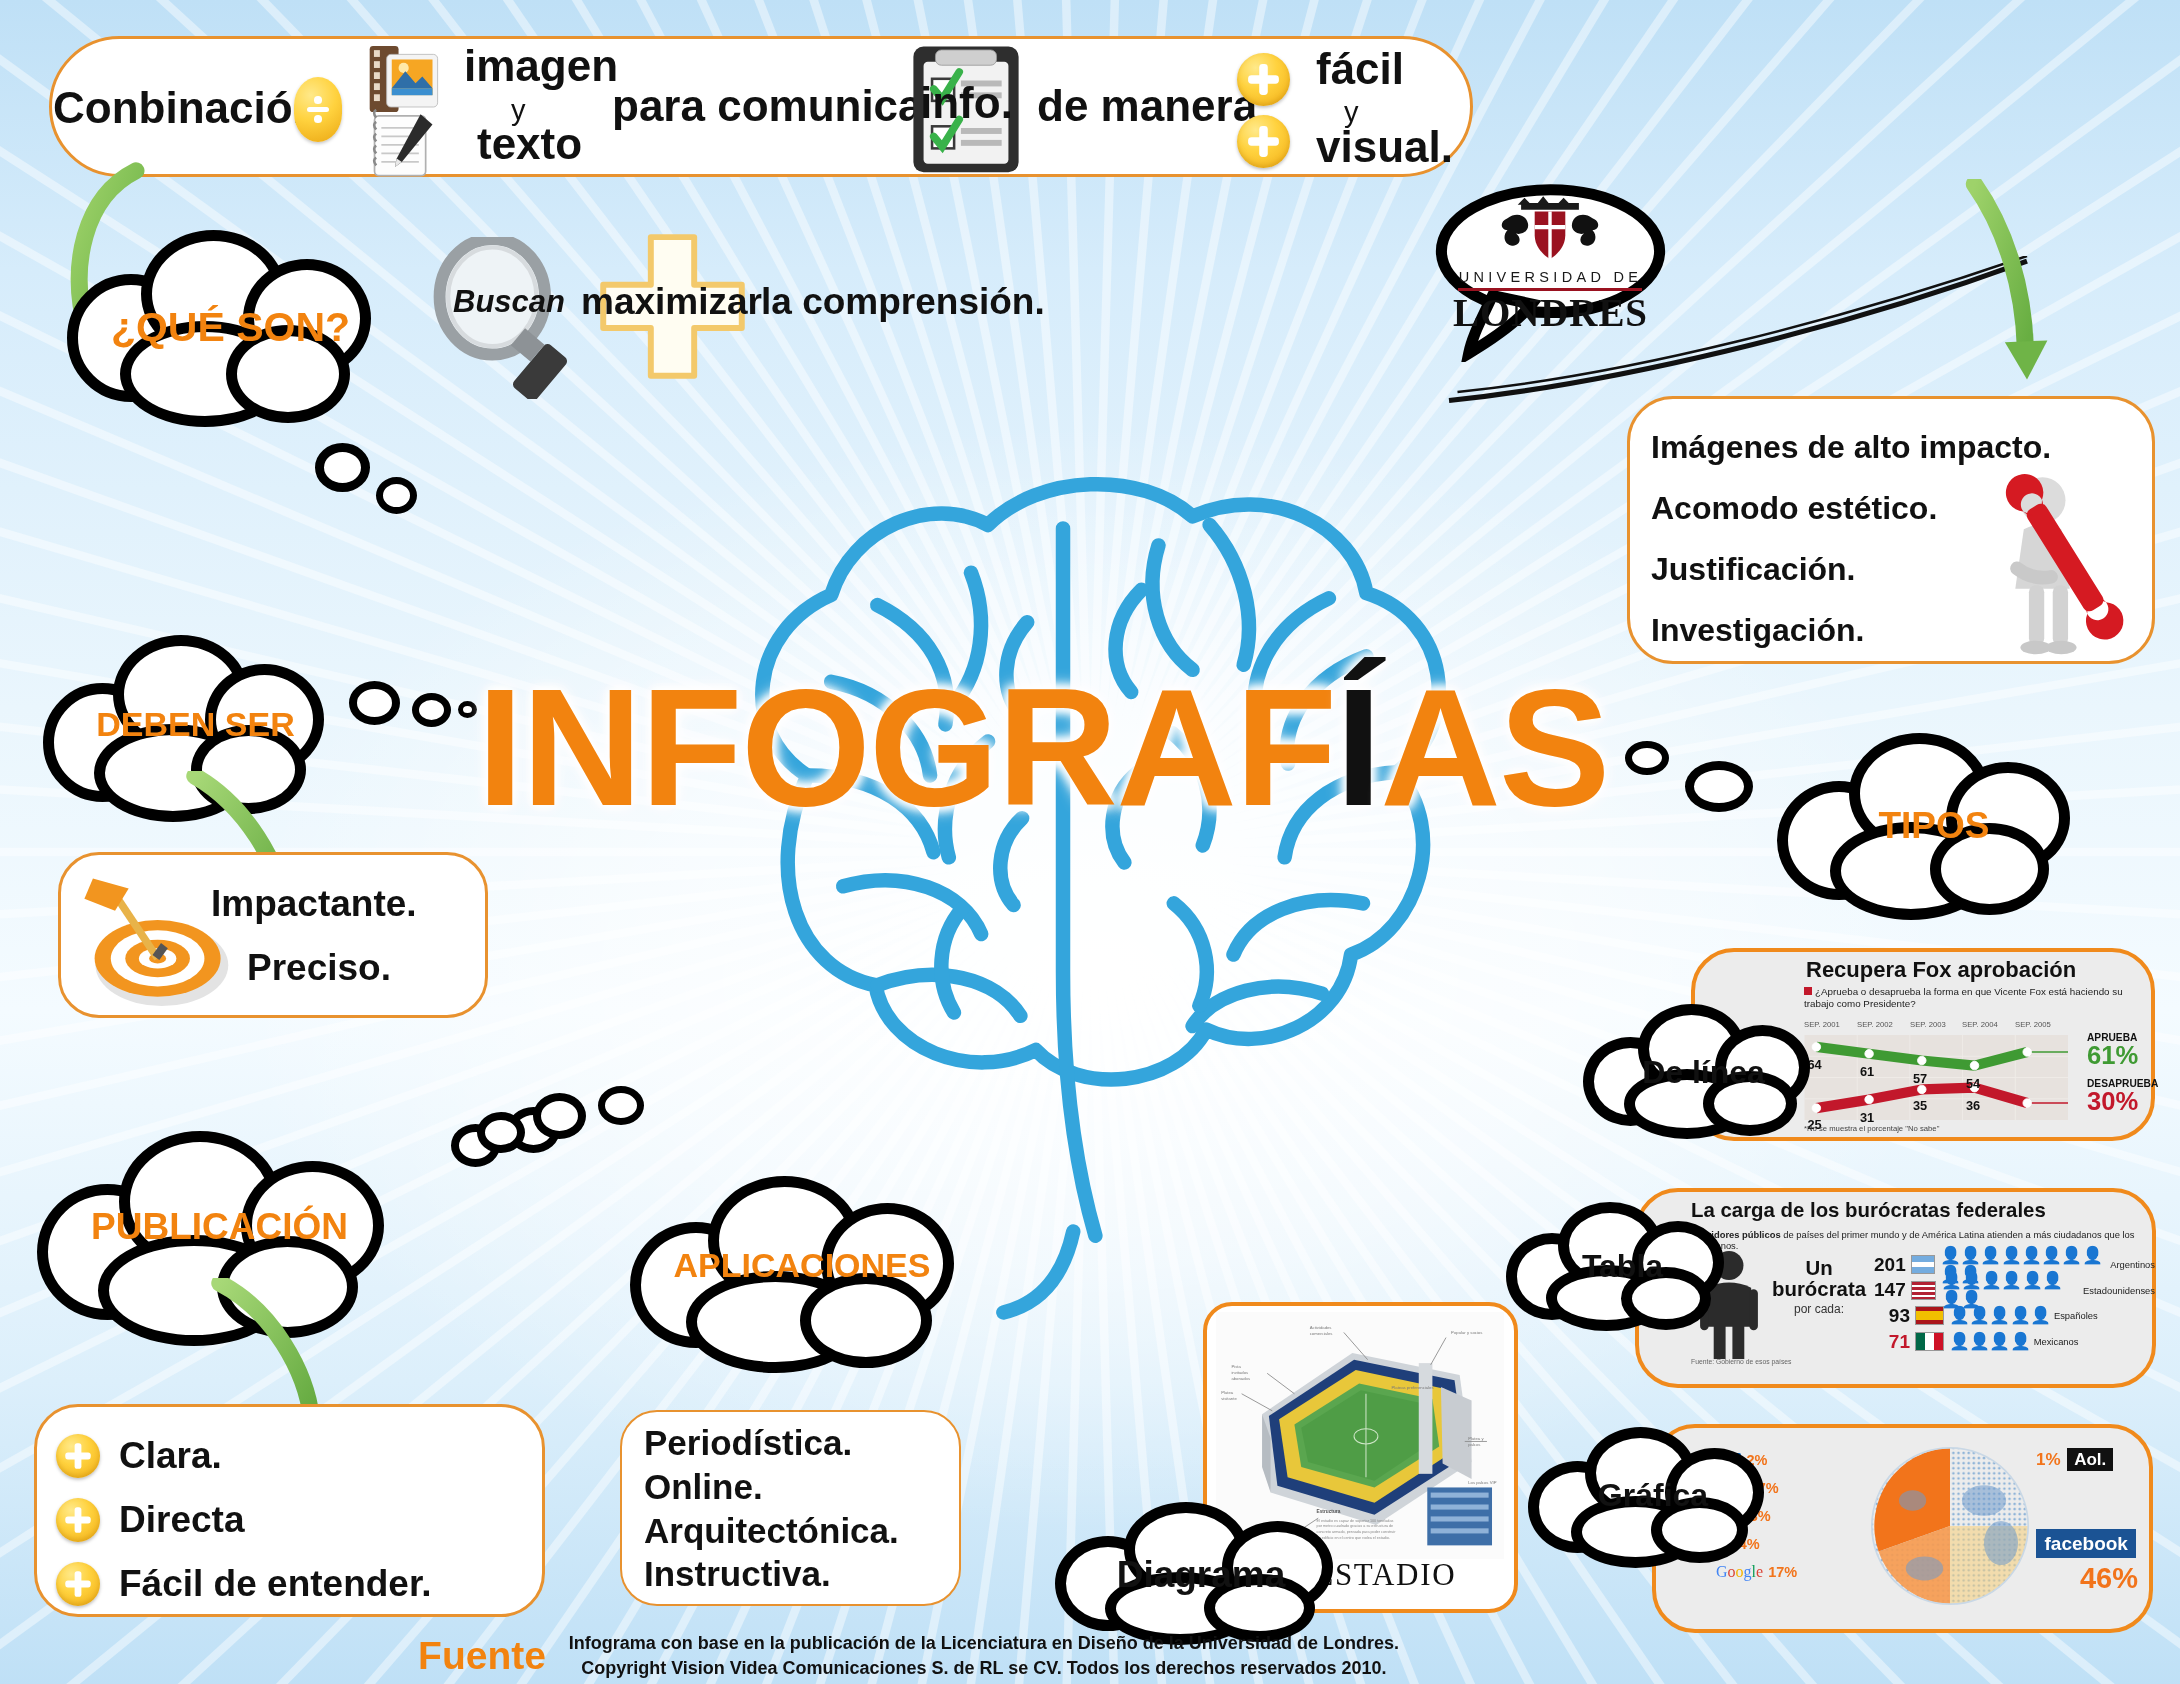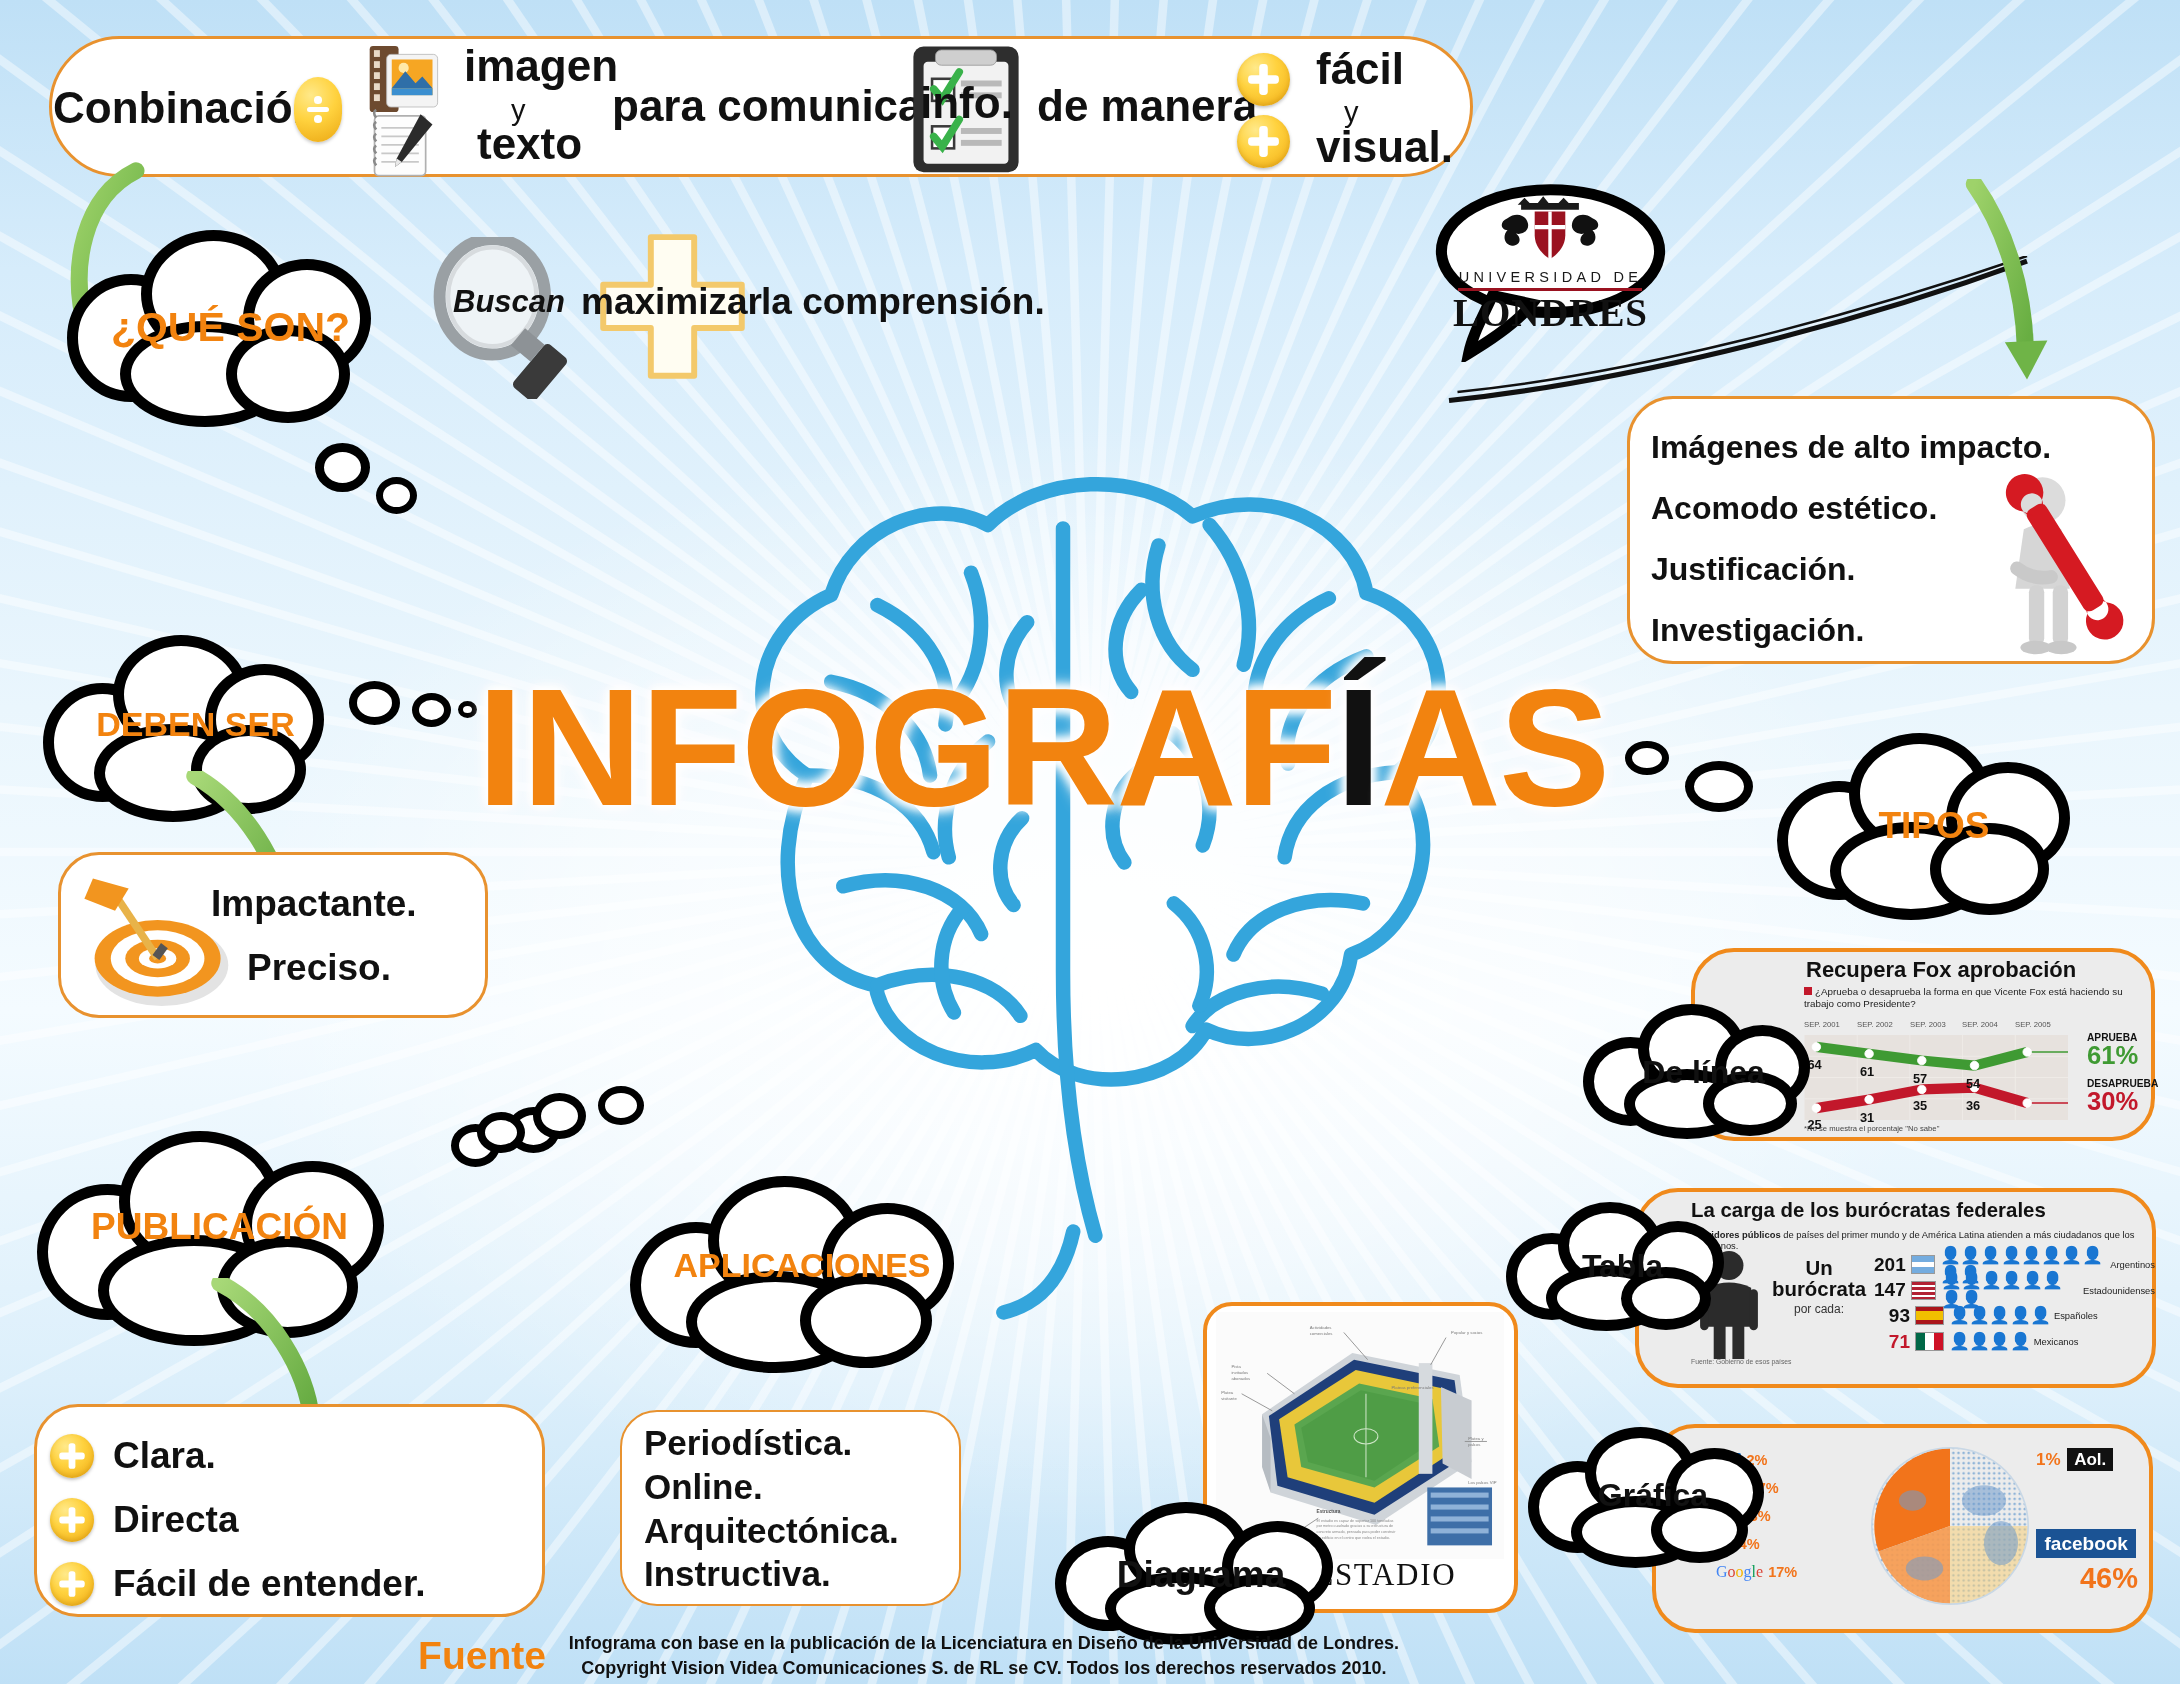--- a/index.html
+++ b/index.html
@@ -711,21 +711,21 @@
         <linearGradient id="g4" x1="0" y1="0" x2="1" y2="1">
           <stop offset="0" stop-color="#a7d877"></stop>
           <stop offset="1" stop-color="#63a93f"></stop>
         </linearGradient>
       </defs>
     <path d="M10 6 C 72 38, 112 110, 118 166" stroke="url(#g4)" stroke-width="20" fill="none" stroke-linecap="round"></path>
     <path d="M94 158 L122 198 L144 152 Z" fill="#6fb447"></path>
   </svg>
 
   <div class="panel soft" style="left:34px;top:1404px;width:511px;height:213px;border-radius:44px;"></div>
-  <div style="position:absolute;left:50px;top:1424px;width:477px;">
+  <div style="position:absolute;left:56px;top:1424px;width:477px;">
     <div style="display:flex;align-items:center;gap:19px;height:64px;">
       <span class="plusbadge" style="position:relative;width:44px;height:44px;flex:0 0 44px;">
         <svg viewBox="0 0 52 52" width="44" height="44">
             <g fill="#fff">
               <rect x="22" y="11" width="8" height="30" rx="3"></rect>
               <rect x="11" y="22" width="30" height="8" rx="3"></rect>
             </g>
           </svg>
       </span>
       <span style="font-size:37px;font-weight:bold;color:#111;">Clara.</span>

